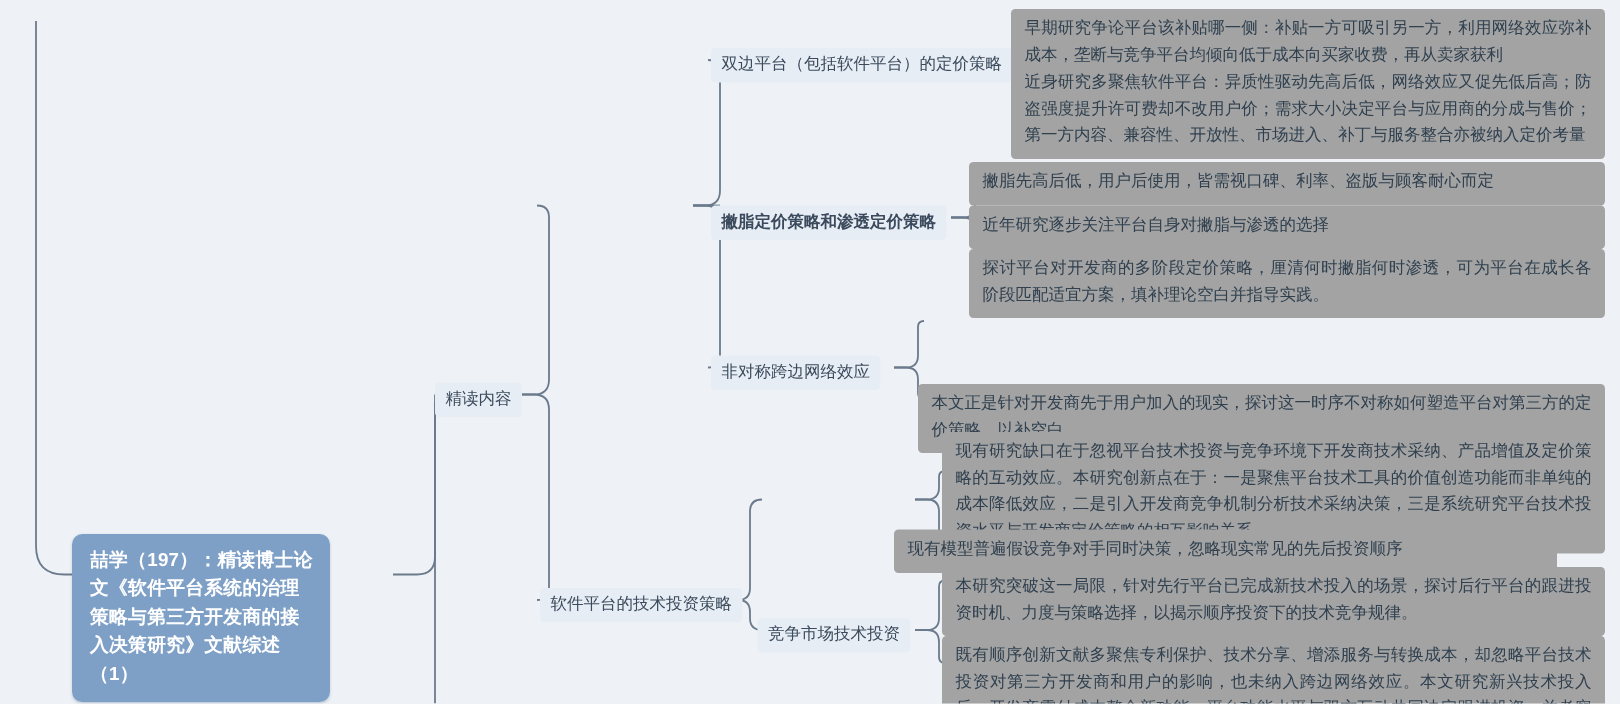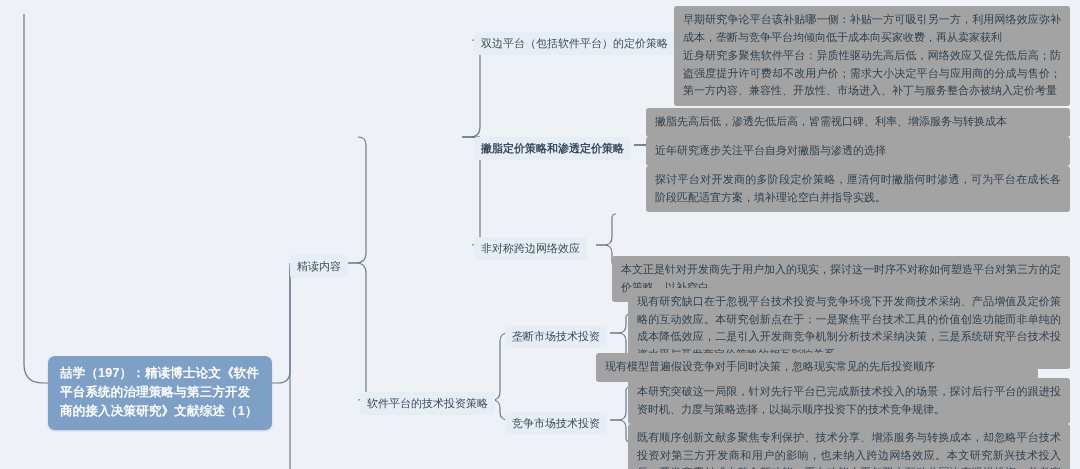--- a/index.html
+++ b/index.html
@@ -101,21 +101,21 @@
       <path d="M 482 400 L 492 400 Q 500 400 500 408 L 500 412 Q 500 420 508 420"></path>
 
       <path d="M 610 333 L 618 333 Q 626 333 626 325 L 626 318 Q 626 314 630 314"></path>
       <path d="M 610 333 L 618 333 Q 626 333 626 341 L 626 359 Q 626 363 630 363"></path>
 
       <path d="M 610 420 L 618 420 Q 626 420 626 412 L 626 391 Q 626 387 630 387"></path>
       <path d="M 610 420 L 618 420 Q 626 420 626 428 L 626 438 Q 626 442 630 442"></path>
     </g>
   </svg>
 
-  <div class="node root" style="left:48px; top:356px; width:224px;">
+  <div class="node root" style="left:48px; top:356px; width:172px;">
     <span>喆学（197）：精读博士论文《软件平台系统的治理策略与第三方开发商的接入决策研究》文献综述（1）</span>
   </div>
 
   <div class="node branch" style="left:290px; top:255px;">
     <span>精读内容</span>
   </div>
 
 
   <div class="node branch" style="left:360px; top:392px;">
     <span>软件平台的技术投资策略</span>
@@ -126,38 +126,35 @@
   </div>
 
   <div class="node branch" style="left:474px; top:137px;font-weight:bold;">
     <span>撇脂定价策略和渗透定价策略</span>
   </div>
 
   <div class="node branch" style="left:474px; top:237px;">
     <span>非对称跨边网络效应</span>
   </div>
 
-  <div class="node branch" style="left:505px; top:325px;">
-    <span>垄断市场技术投资</span>
-  </div>
 
   <div class="node branch" style="left:505px; top:412px;">
     <span>竞争市场技术投资</span>
   </div>
 
   <div class="node leaf" style="left:674px; top:6px; width:396px;">
     <span>早期研究争论平台该补贴哪一侧：补贴一方可吸引另一方，利用网络效应弥补成本，垄断与竞争平台均倾向低于成本向买家收费，再从卖家获利</span>
   </div>
 
   <div class="node leaf" style="left:674px; top:42px; width:396px;">
     <span>近身研究多聚焦软件平台：异质性驱动先高后低，网络效应又促先低后高；防盗强度提升许可费却不改用户价；需求大小决定平台与应用商的分成与售价；第一方内容、兼容性、开放性、市场进入、补丁与服务整合亦被纳入定价考量</span>
   </div>
 
   <div class="node leaf" style="left:646px; top:108px; width:424px;">
-    <span>撇脂先高后低，渗透先低后高，皆需视口碑、利率、增添服务与转换成本</span>
+    <span>撇脂先高后低，用户后使用，皆需视口碑、利率、盗版与顾客耐心而定</span>
   </div>
 
   <div class="node leaf" style="left:646px; top:137px; width:424px;">
     <span>近年研究逐步关注平台自身对撇脂与渗透的选择</span>
   </div>
 
   <div class="node leaf" style="left:646px; top:166px; width:424px;">
     <span>探讨平台对开发商的多阶段定价策略，厘清何时撇脂何时渗透，可为平台在成长各阶段匹配适宜方案，填补理论空白并指导实践。</span>
   </div>
 

